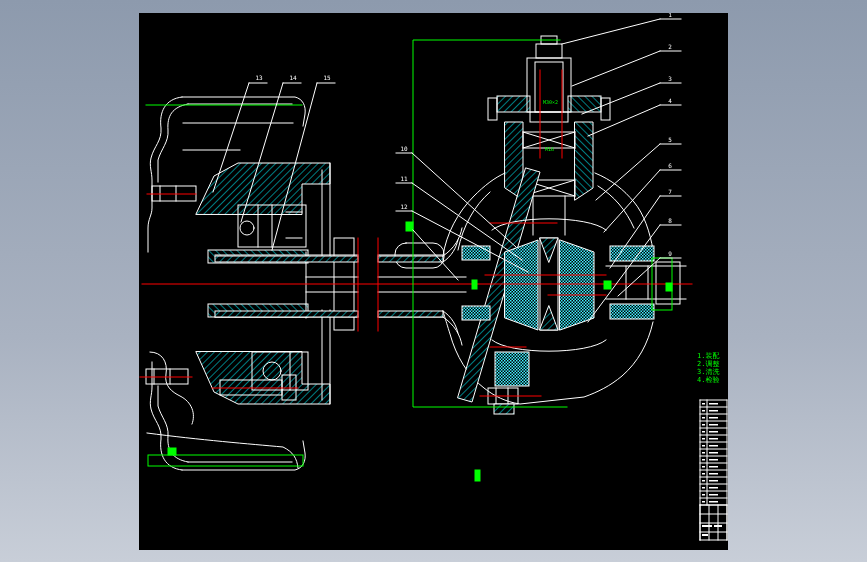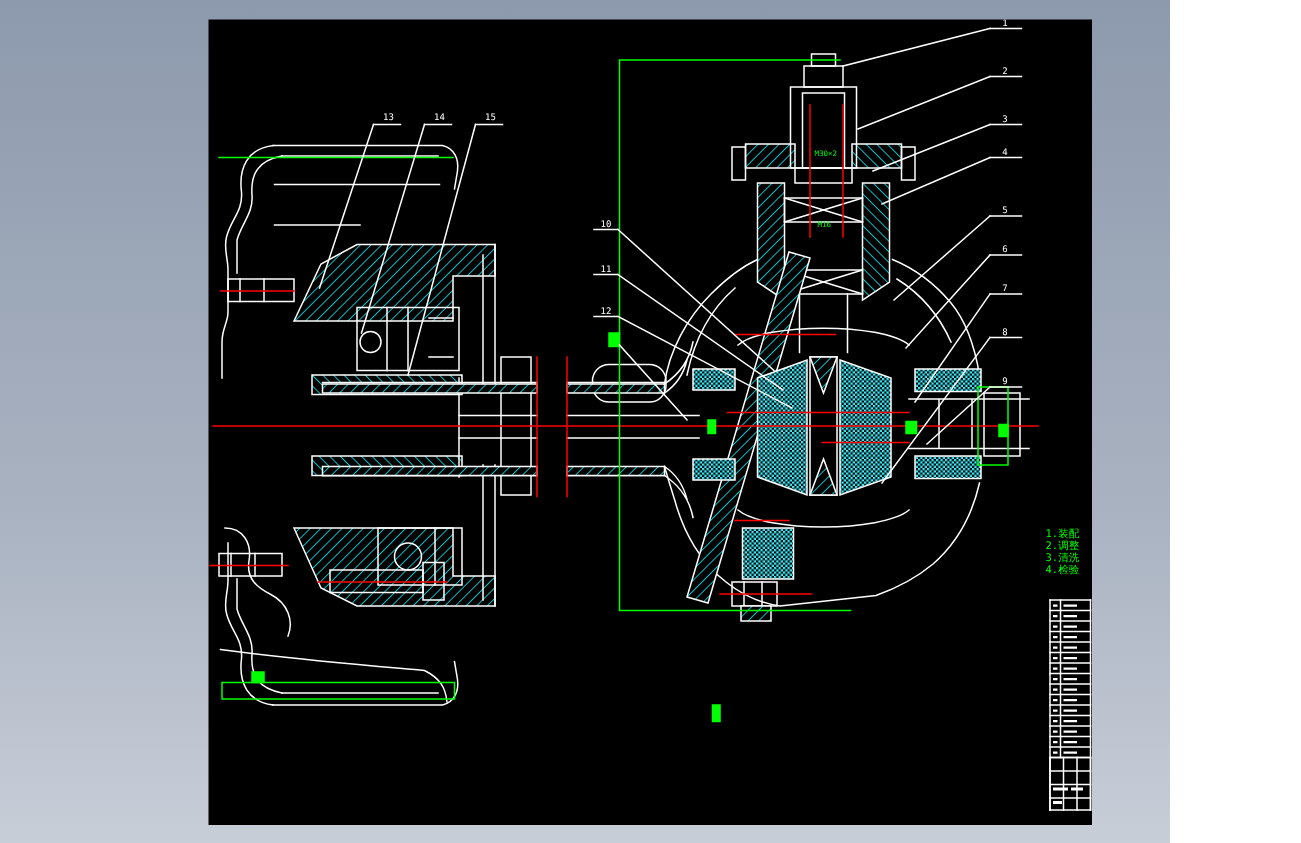--- a/index.html
+++ b/index.html
@@ -1,16 +1,16 @@
 <!DOCTYPE html>
 <html><head>
 <meta charset="utf-8">
 <style>
   html,body{margin:0;padding:0;}
-  #viewer{position:relative;width:780px;height:562px;overflow:hidden;
+  #viewer{position:relative;width:867px;height:562px;overflow:hidden;
     font-family:"DejaVu Sans",sans-serif;
     background:linear-gradient(180deg,var(--bg-top,#8d9aad) 0%,#a9b2c1 60%,var(--bg-bot,#c8ced8) 100%);}
   #canvas{position:absolute;background:#000;}
   svg text{font-family:"DejaVu Sans Mono",monospace;}
 </style>
 </head>
 <body>
 
 <div id="viewer" style="--bg-top: #8d9aad; --bg-bot: #c8ced8;">
   <div id="canvas" style="left: 139px; top: 13px; width: 589px; height: 537px; background: rgb(0, 0, 0);">

